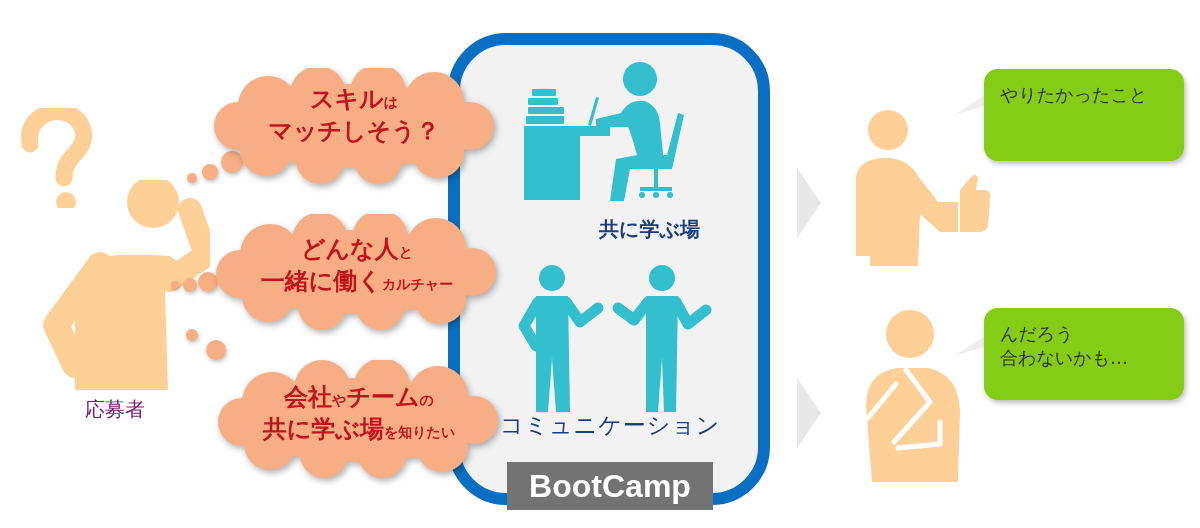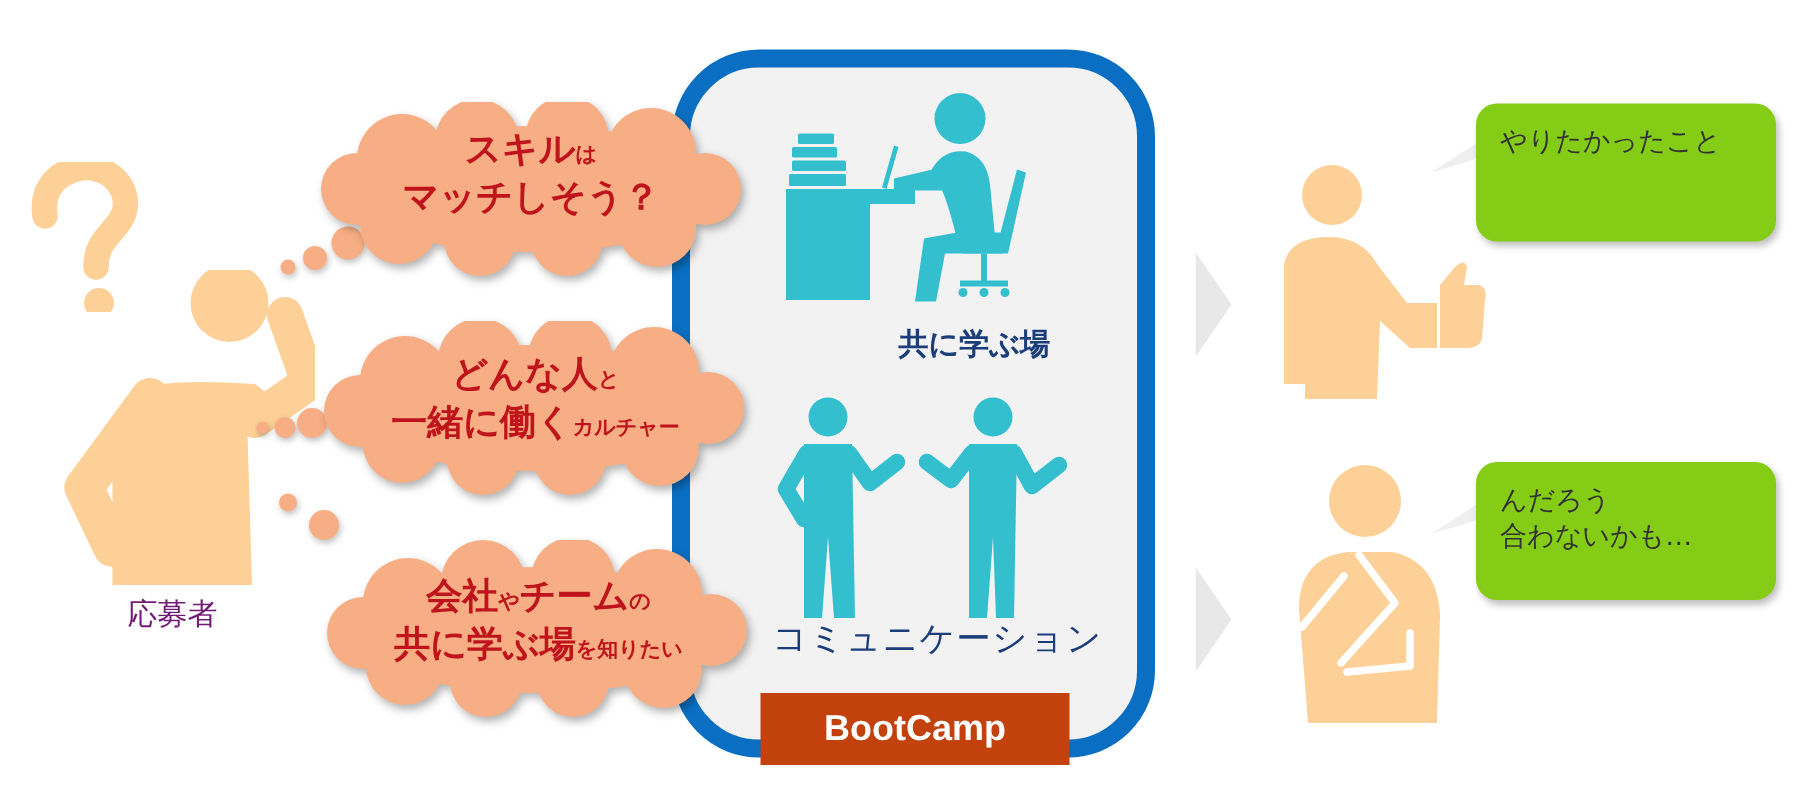--- a/index.html
+++ b/index.html
@@ -18,30 +18,30 @@
     color: #c0141c; font-weight: bold; line-height: 34px; white-space: nowrap;
   }
   .cloud-text .big { font-size: 24px; }
   .cloud-text .small { font-size: 14px; }
   .bootcamp-box {
     left: 448px; top: 33px; width: 322px; height: 472px;
     border: 12px solid #0a6fc2; border-radius: 58px; background: #f2f2f3;
     box-sizing: border-box;
   }
   .bootcamp-banner {
-    left: 507px; top: 462px; width: 206px; height: 48px; background: #c2410c;
+    left: 507px; top: 462px; width: 206px; height: 48px; background: #737373;
     color: #ffffff; font-family: "Liberation Sans", sans-serif; font-weight: bold;
-    font-size: 24px; text-align: center; line-height: 48px;
+    font-size: 32px; text-align: center; line-height: 48px;
   }
   .section-label-1 {
     left: 520px; top: 216px; width: 180px; text-align: right;
     color: #1b3d7a; font-weight: bold; font-size: 20px;
   }
   .section-label-2 {
-    left: 500px; top: 410px; width: 250px; text-align: center;
+    left: 500px; top: 410px; width: 250px; 
     color: #1b3d7a; font-size: 23px; letter-spacing: 1px;
   }
   .speech {
     background: #84cc16; border-radius: 14px; box-shadow: 2px 3px 5px rgba(0,0,0,0.25);
     color: #333333; font-size: 18px; line-height: 24px; padding: 14px 16px;
     box-sizing: border-box;
   }
 </style>
 </head>
 <body>

